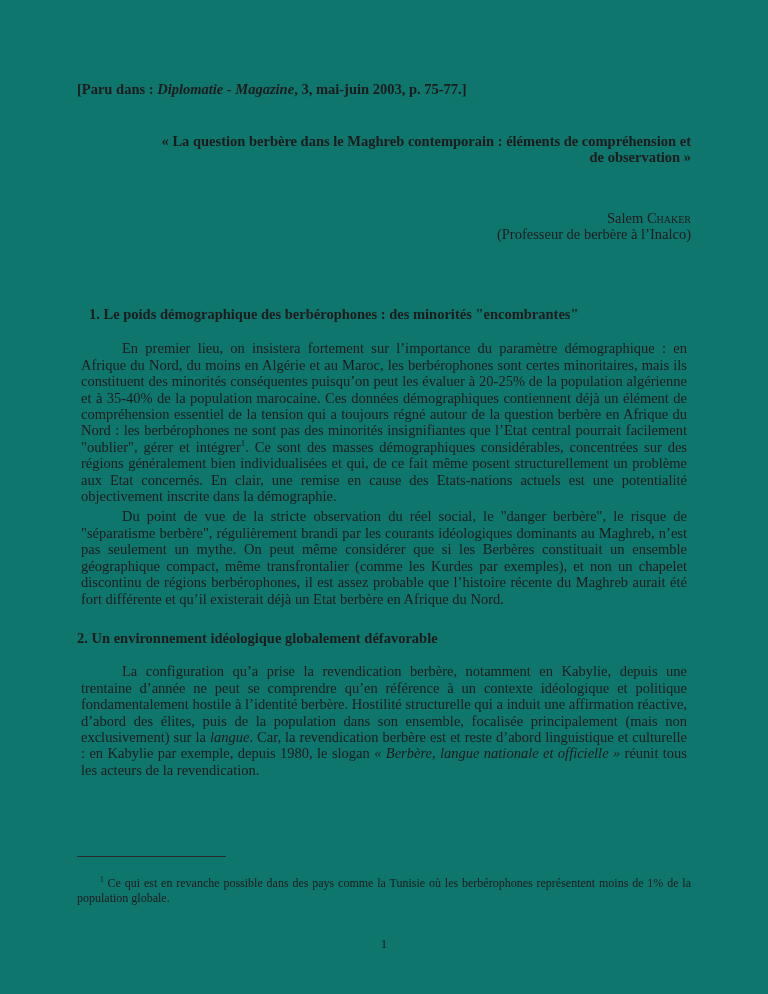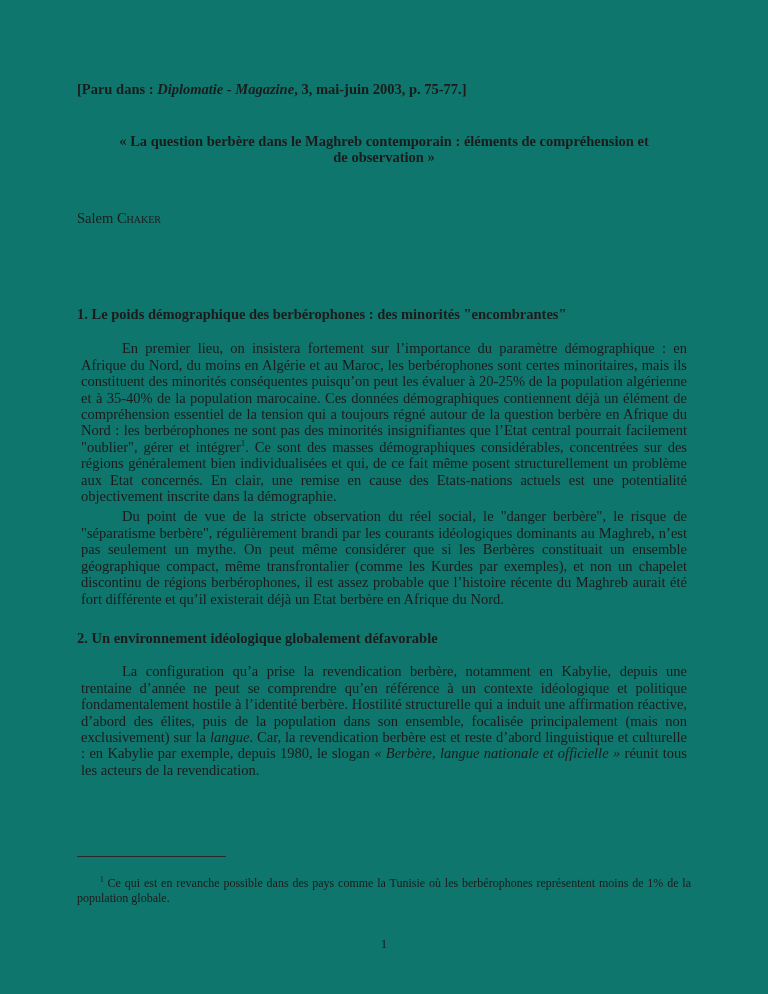--- a/index.html
+++ b/index.html
@@ -21,44 +21,44 @@
     top: 81px;
     font-size: 14.5px;
     font-weight: bold;
     line-height: 16.4px;
   }
   .title-block {
     position: absolute;
     left: 77px;
     width: 614px;
     top: 133px;
-    text-align: center;
+    text-align: right;
     font-weight: bold;
     font-size: 14.5px;
     line-height: 16.4px;
   }
   .author-block {
     position: absolute;
     left: 77px;
     width: 614px;
     top: 210px;
-    text-align: left;
+    text-align: right;
     font-size: 14.5px;
     line-height: 16.4px;
   }
   .body-text {
     position: absolute;
     left: 77px;
     width: 614px;
     top: 306px;
     font-size: 14.5px;
     line-height: 16.4px;
   }
   .sec-heading { font-weight: bold; }
-  .sec-heading.h1 { margin: 0 0 18px 0; }
+  .sec-heading.h1 { margin: 0 0 18px 12px; }
   .sec-heading.h2 { margin: 23px 0 17px 0; }
   .para {
     margin: 4px;
     text-align: justify;
     text-indent: 41px;
   }
   sup {
     font-size: 0.62em;
     line-height: 0;
     vertical-align: super;
@@ -97,20 +97,21 @@
 
   <div class="header-line"><span>[Paru dans : </span><span class="it">Diplomatie - Magazine</span><span>, 3, mai-juin 2003, p. 75-77.]</span></div>
 
   <div class="title-block">
     <div>« La question berbère dans le Maghreb contemporain : éléments de compréhension et</div>
     <div>de observation »</div>
   </div>
 
   <div class="author-block">
     <div><span>Salem </span><span class="sc">Chaker</span></div>
+    <div>(Professeur de berbère à l’Inalco)</div>
   </div>
 
   <div class="body-text">
     <div class="sec-heading h1">1. Le poids démographique des berbérophones : des minorités "encombrantes"</div>
 
     <p class="para"><span>En premier lieu, on insistera fortement sur l’importance du paramètre démographique : en Afrique du Nord, du moins en Algérie et au Maroc, les berbérophones sont certes minoritaires, mais ils constituent des minorités conséquentes puisqu’on peut les évaluer à 20-25% de la population algérienne et à 35-40% de la population marocaine. Ces données démographiques contiennent déjà un élément de compréhension essentiel de la tension qui a toujours régné autour de la question berbère en Afrique du Nord : les berbérophones ne sont pas des minorités insignifiantes que l’Etat central pourrait facilement "oublier", gérer et intégrer</span><sup>1</sup><span>. Ce sont des masses démographiques considérables, concentrées sur des régions généralement bien individualisées et qui, de ce fait même posent structurellement un problème aux Etat concernés. En clair, une remise en cause des Etats-nations actuels est une potentialité objectivement inscrite dans la démographie.</span></p>
 
     <p class="para">Du point de vue de la stricte observation du réel social, le "danger berbère", le risque de "séparatisme berbère", régulièrement brandi par les courants idéologiques dominants au Maghreb, n’est pas seulement un mythe. On peut même considérer que si les Berbères constituait un ensemble géographique compact, même transfrontalier (comme les Kurdes par exemples), et non un chapelet discontinu de régions berbérophones, il est assez probable que l’histoire récente du Maghreb aurait été fort différente et qu’il existerait déjà un Etat berbère en Afrique du Nord.</p>
 
     <div class="sec-heading h2">2. Un environnement idéologique globalement défavorable</div>

